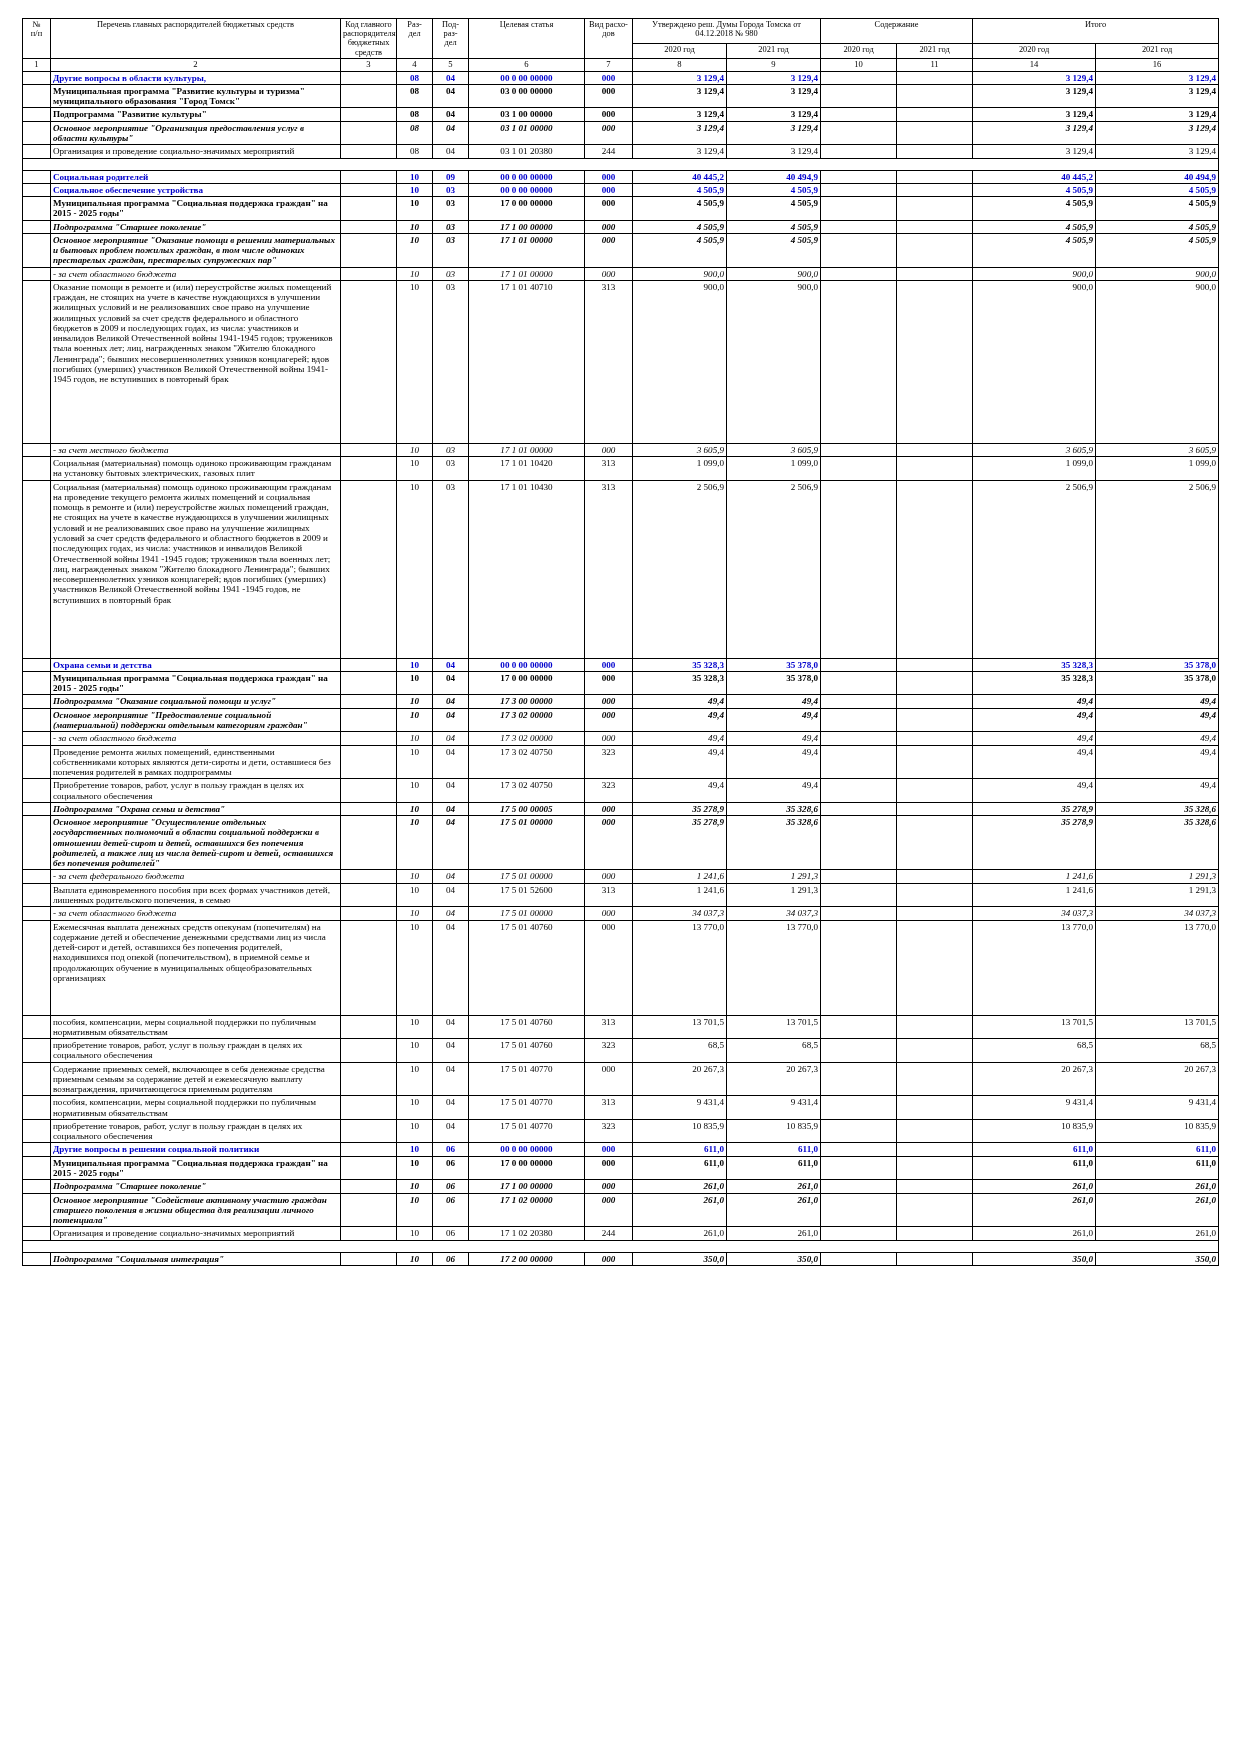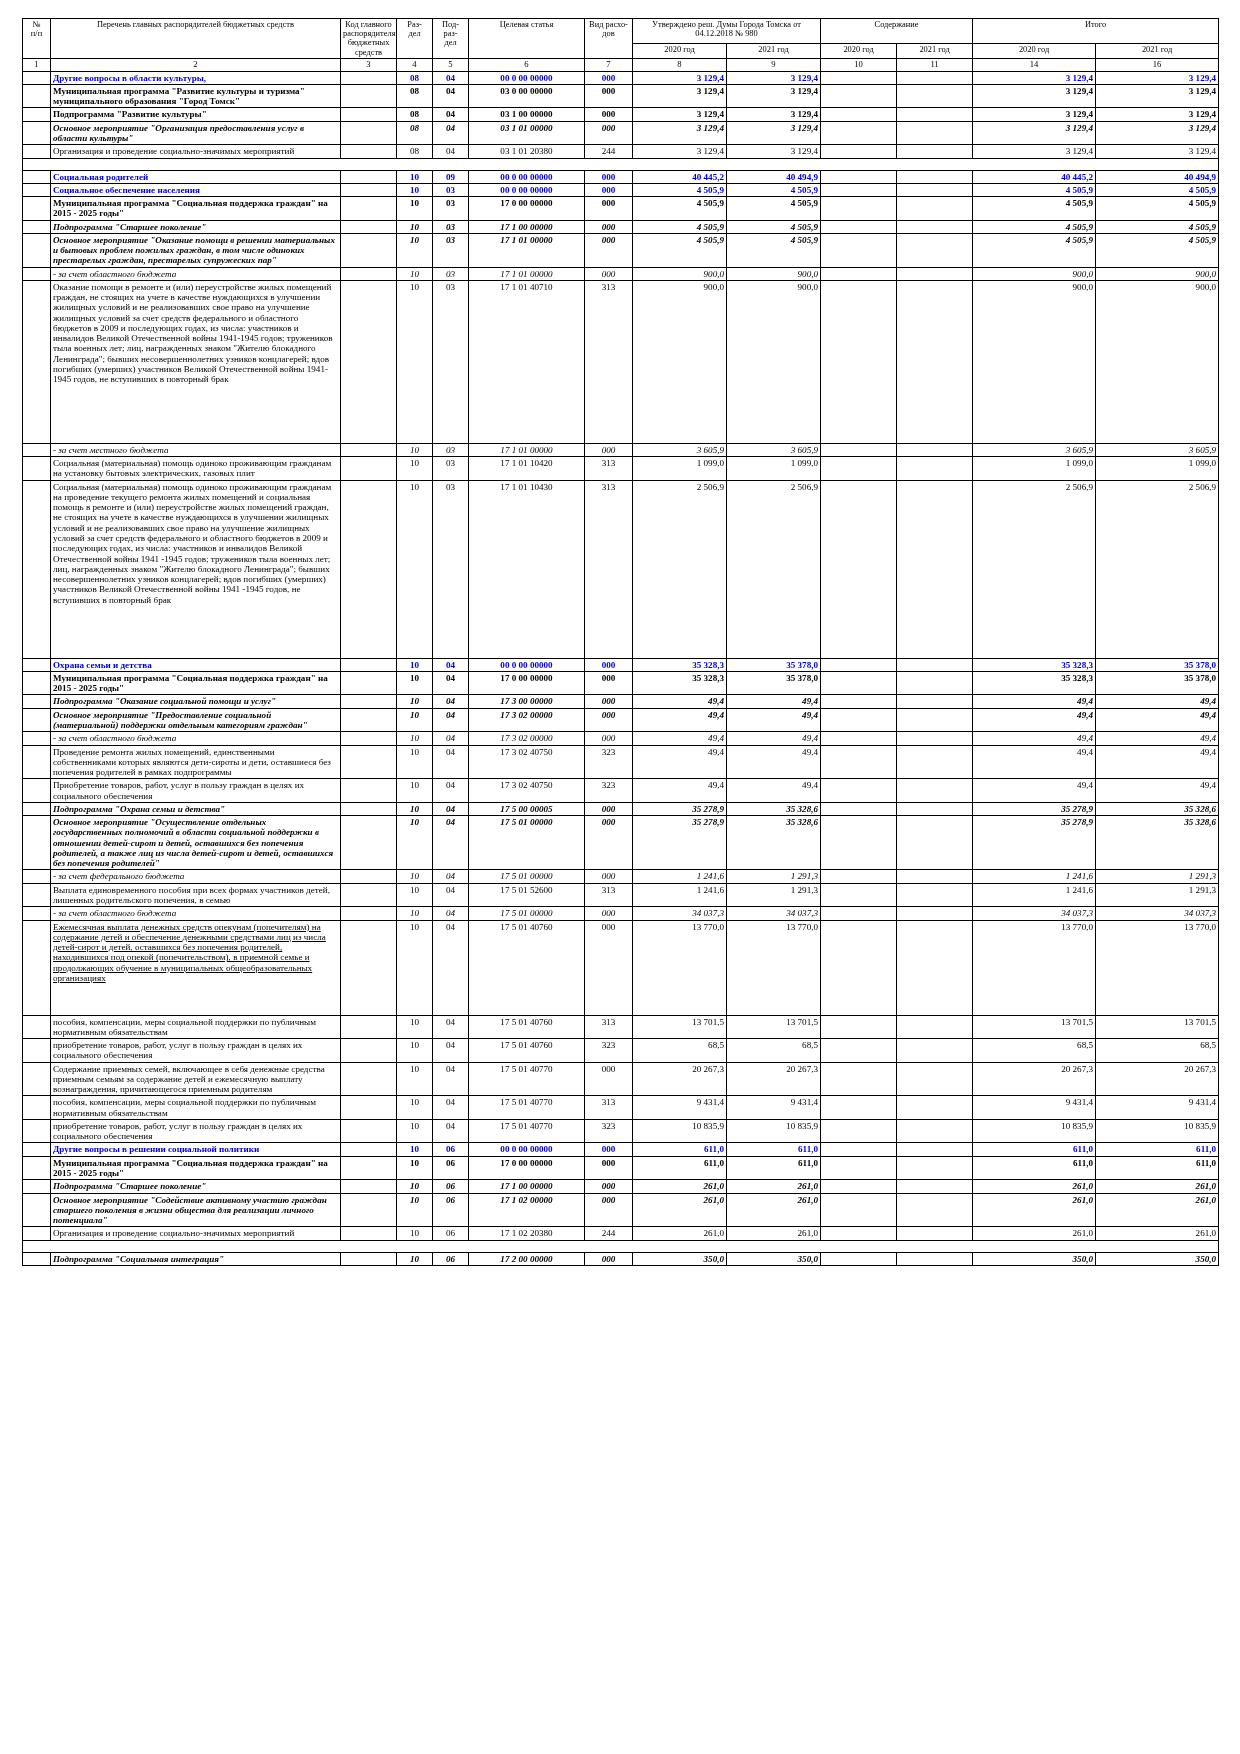--- a/index.html
+++ b/index.html
@@ -218,21 +218,21 @@
           <td class="ctr b blue">000</td>
           <td class="num b blue">40 445,2</td>
           <td class="num b blue">40 494,9</td>
           <td class="num b blue"></td>
           <td class="num b blue"></td>
           <td class="num b blue">40 445,2</td>
           <td class="num b blue">40 494,9</td>
         </tr>
         <tr>
           <td class="ctr"></td>
-          <td class="name b blue ">Социальное обеспечение населения</td>
+          <td class="name b blue ">Социальное обеспечение устройства</td>
           <td class="ctr b blue"></td>
           <td class="ctr b blue">10</td>
           <td class="ctr b blue">03</td>
           <td class="ctr b blue">00 0 00 00000</td>
           <td class="ctr b blue">000</td>
           <td class="num b blue">4 505,9</td>
           <td class="num b blue">4 505,9</td>
           <td class="num b blue"></td>
           <td class="num b blue"></td>
           <td class="num b blue">4 505,9</td>
@@ -533,21 +533,21 @@
           <td class="ctr i">000</td>
           <td class="num i">34 037,3</td>
           <td class="num i">34 037,3</td>
           <td class="num i"></td>
           <td class="num i"></td>
           <td class="num i">34 037,3</td>
           <td class="num i">34 037,3</td>
         </tr>
         <tr>
           <td class="ctr"></td>
-          <td class="name  ind1" style="height: 92px; text-decoration: underline;">Ежемесячная выплата денежных средств опекунам (попечителям) на содержание детей и обеспечение денежными средствами лиц из числа детей-сирот и детей, оставшихся без попечения родителей, находившихся под опекой (попечительством), в приемной семье и продолжающих обучение в муниципальных общеобразовательных организациях</td>
+          <td class="name  ind1" style="height: 92px;">Ежемесячная выплата денежных средств опекунам (попечителям) на содержание детей и обеспечение денежными средствами лиц из числа детей-сирот и детей, оставшихся без попечения родителей, находившихся под опекой (попечительством), в приемной семье и продолжающих обучение в муниципальных общеобразовательных организациях</td>
           <td class="ctr "></td>
           <td class="ctr ">10</td>
           <td class="ctr ">04</td>
           <td class="ctr ">17 5 01 40760</td>
           <td class="ctr ">000</td>
           <td class="num ">13 770,0</td>
           <td class="num ">13 770,0</td>
           <td class="num "></td>
           <td class="num "></td>
           <td class="num ">13 770,0</td>

